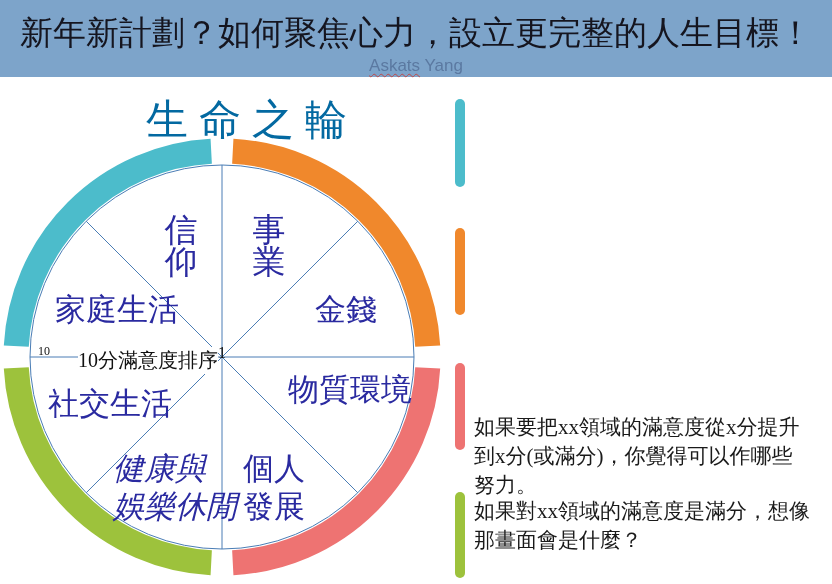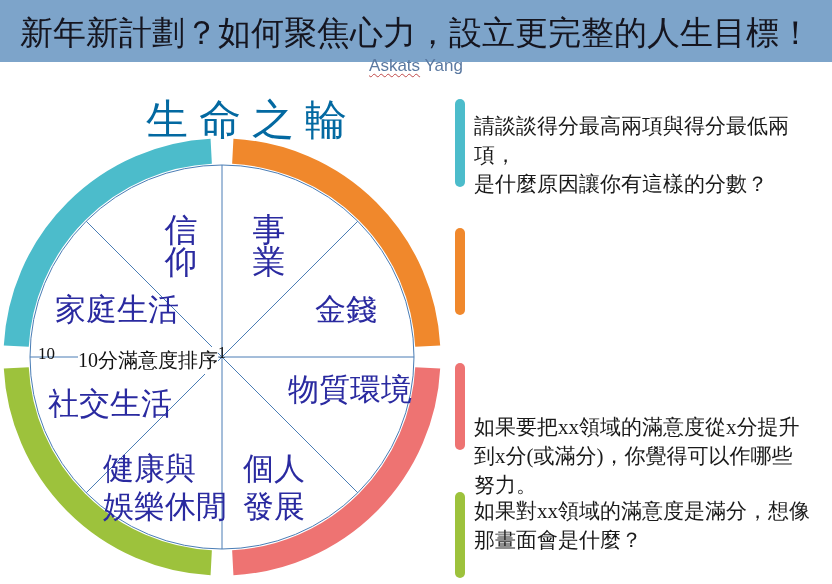--- a/index.html
+++ b/index.html
@@ -7,21 +7,21 @@
   .slide {
     position: relative;
     width: 832px; height: 584px;
     background: #ffffff;
     overflow: hidden;
     font-family: "Liberation Sans", sans-serif;
   }
   
   .header {
     position: absolute; left: 0; top: 0;
-    width: 832px; height: 62px;
+    width: 832px; height: 77px;
     background: #7DA4CA;
     display: flex; flex-direction: column;
     align-items: center; justify-content: flex-start;
   }
   .header .title {
     margin-top: 11px;
     font-size: 33px;
     letter-spacing: 0px;
     color: #15151F;
     white-space: nowrap;
@@ -107,34 +107,32 @@
       <line x1="222" y1="222" x2="86.2" y2="86.2"></line>
     </g>
   </svg>
 
   <div class="seg-label vertical" style="left:252px; top:214px;">事
 業</div>
   <div class="seg-label" style="left:315px; top:291px;">金錢</div>
   <div class="seg-label" style="left:288px; top:371px;">物質環境</div>
   <div class="seg-label" style="left:243px; top:450px;">個人
 發展</div>
-  <div class="seg-label" style="left:103px; top:450px;">健康與
+  <div class="seg-label" style="left:113px; top:450px;font-style:italic;">健康與
 娛樂休閒</div>
   <div class="seg-label" style="left:48px; top:385px;">社交生活</div>
   <div class="seg-label" style="left:55px; top:291px;">家庭生活</div>
   <div class="seg-label vertical" style="left:164px; top:214px;">信
 仰</div>
 
-  <div class="center-note" style="left:38px; top:344px; font-size:17px;">10</div>
+  <div class="center-note" style="left:38px; top:344px; font-size:12px;">10</div>
   <div class="center-note" style="left:78px; top:347px; font-size:20px; background:#ffffff;">10分滿意度排序</div>
   <div class="center-note" style="left:218px; top:344px; font-size:16px;">1</div>
 
   <div class="q-bar" style="top: 99px; height: 88px; background: rgb(76, 188, 203);"></div>
-  <div class="q-text" style="top:112px;">請談談得分最高兩項與得分最低兩項，
-是什麼原因讓你有這樣的分數？</div>
 
   <div class="q-bar" style="top: 228px; height: 87px; background: rgb(240, 136, 44);"></div>
 
   <div class="q-bar" style="top: 363px; height: 87px; background: rgb(238, 115, 114);"></div>
   <div class="q-text" style="top:377px;margin-top:36px;">如果要把xx領域的滿意度從x分提升
 到x分(或滿分)，你覺得可以作哪些
 努力。</div>
 
   <div class="q-bar" style="top: 492px; height: 86px; background: rgb(157, 194, 60);"></div>
   <div class="q-text" style="top:497px;">如果對xx領域的滿意度是滿分，想像

